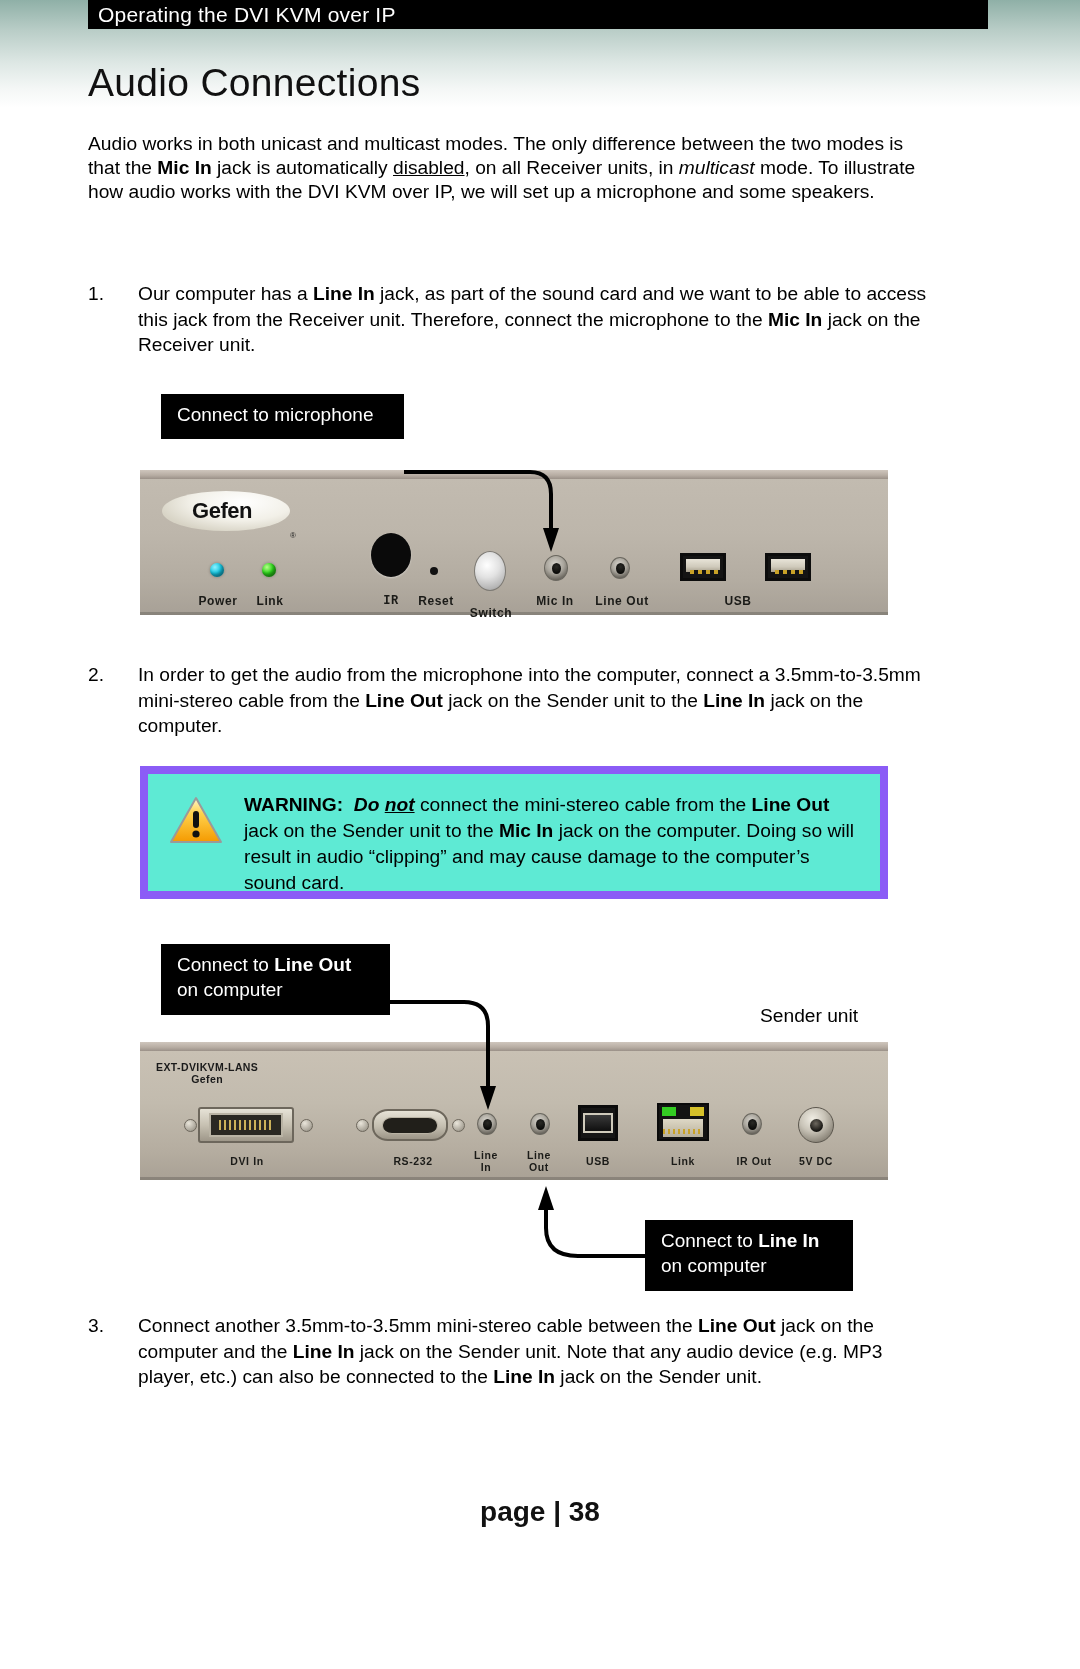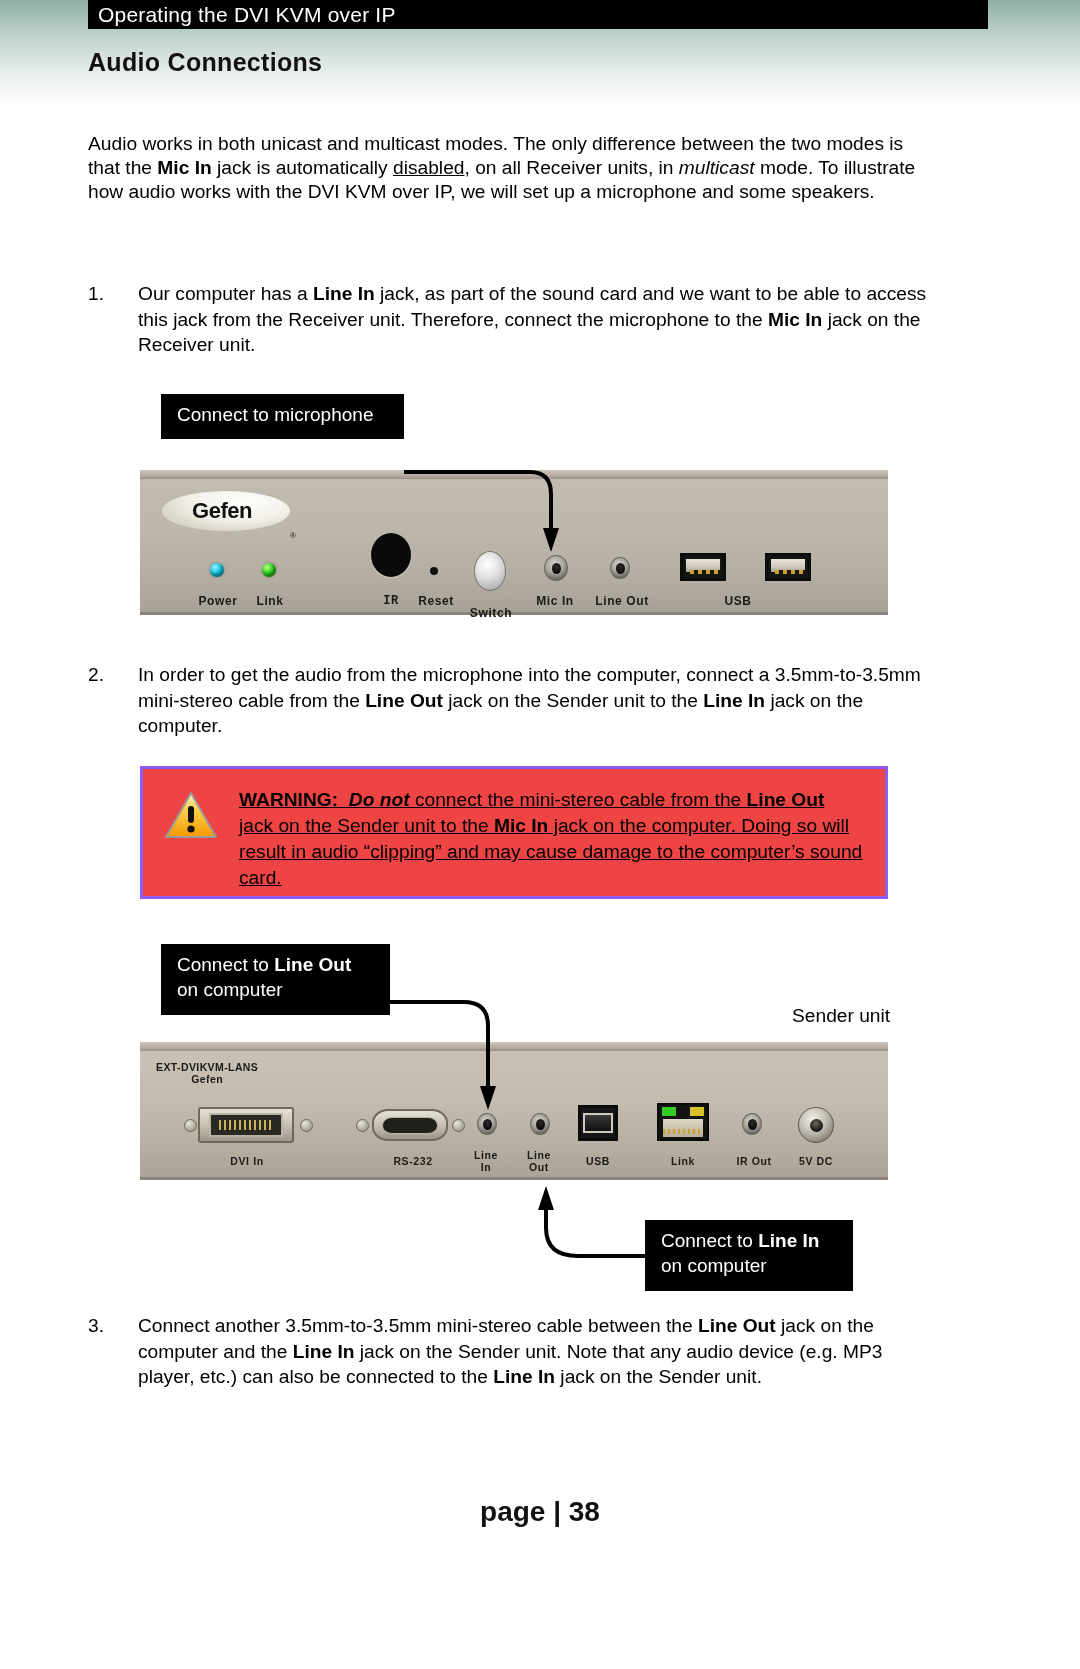--- a/index.html
+++ b/index.html
@@ -32,25 +32,25 @@
     font-size: 21px;
     line-height: 29px;
     padding-left: 10px;
     box-sizing: border-box;
     letter-spacing: 0.2px;
     font-family: "Liberation Sans", sans-serif;
     font-stretch: condensed;
   }
   .page-title {
     position: absolute;
-    left: 88px; top: 48px;
-    font-size: 25px;
+    left: 88px; top: 61px;
+    font-size: 39px;
     letter-spacing: 0.3px;
     color: #111;
-    font-weight: 700;
+    font-weight: 400;
   }
 
   
   .para {
     position: absolute;
     font-size: 19.2px;
     line-height: 24px;
     color: #000;
     text-align: left;
   }
@@ -320,25 +320,24 @@
     letter-spacing: 0.6px;
     text-align: center;
     line-height: 12px;
     white-space: pre-line;
   }
   .plabel.s { font-size: 10.5px; }
 
   
   .warnbox {
     position: absolute;
-    background: #ef4444;
-    border: 3px solid #8b5cf6;
+    background: #5eead4;
+    border: 8px solid #8b5cf6;
     box-sizing: border-box;
     display: flex;
-    text-decoration: underline;
   }
   .warn-icon-wrap {
     flex: 0 0 96px;
     display: flex; align-items: flex-start; justify-content: center;
     padding-top: 22px;
   }
   .warn-text {
     font-size: 19.2px;
     line-height: 26px;
     padding: 18px 22px 16px 0;
@@ -443,21 +442,21 @@
   </div>
 </div>
 
 <div class="callout" style="left:161px; top:944px; width:229px; height:71px;">
   <div>
     <span>Connect to </span><b>Line Out</b>
   </div>
   <div>on computer</div>
 </div>
 
-<div class="sender-unit-label" style="left:792px; top:1005px;">Sender unit</div>
+<div class="sender-unit-label" style="left:760px; top:1005px;">Sender unit</div>
 
 <div class="device" style="left:140px; top:1042px; width:748px; height:138px;">
   <div class="panel-top"></div>
   <div class="panel-face" style="top:9px; height:129px; background:linear-gradient(to bottom,#c9c1b4 0%,#c2bbae 40%,#b6aea1 75%,#a9a195 100%);">
     <div class="model-text" style="left:16px; top:10px;">
       <div>EXT-DVIKVM-LANS</div>
       <div style="text-align:center;">Gefen</div>
     </div>
 
     <div class="dvi-port" style="left:58px;  top:56px;">

